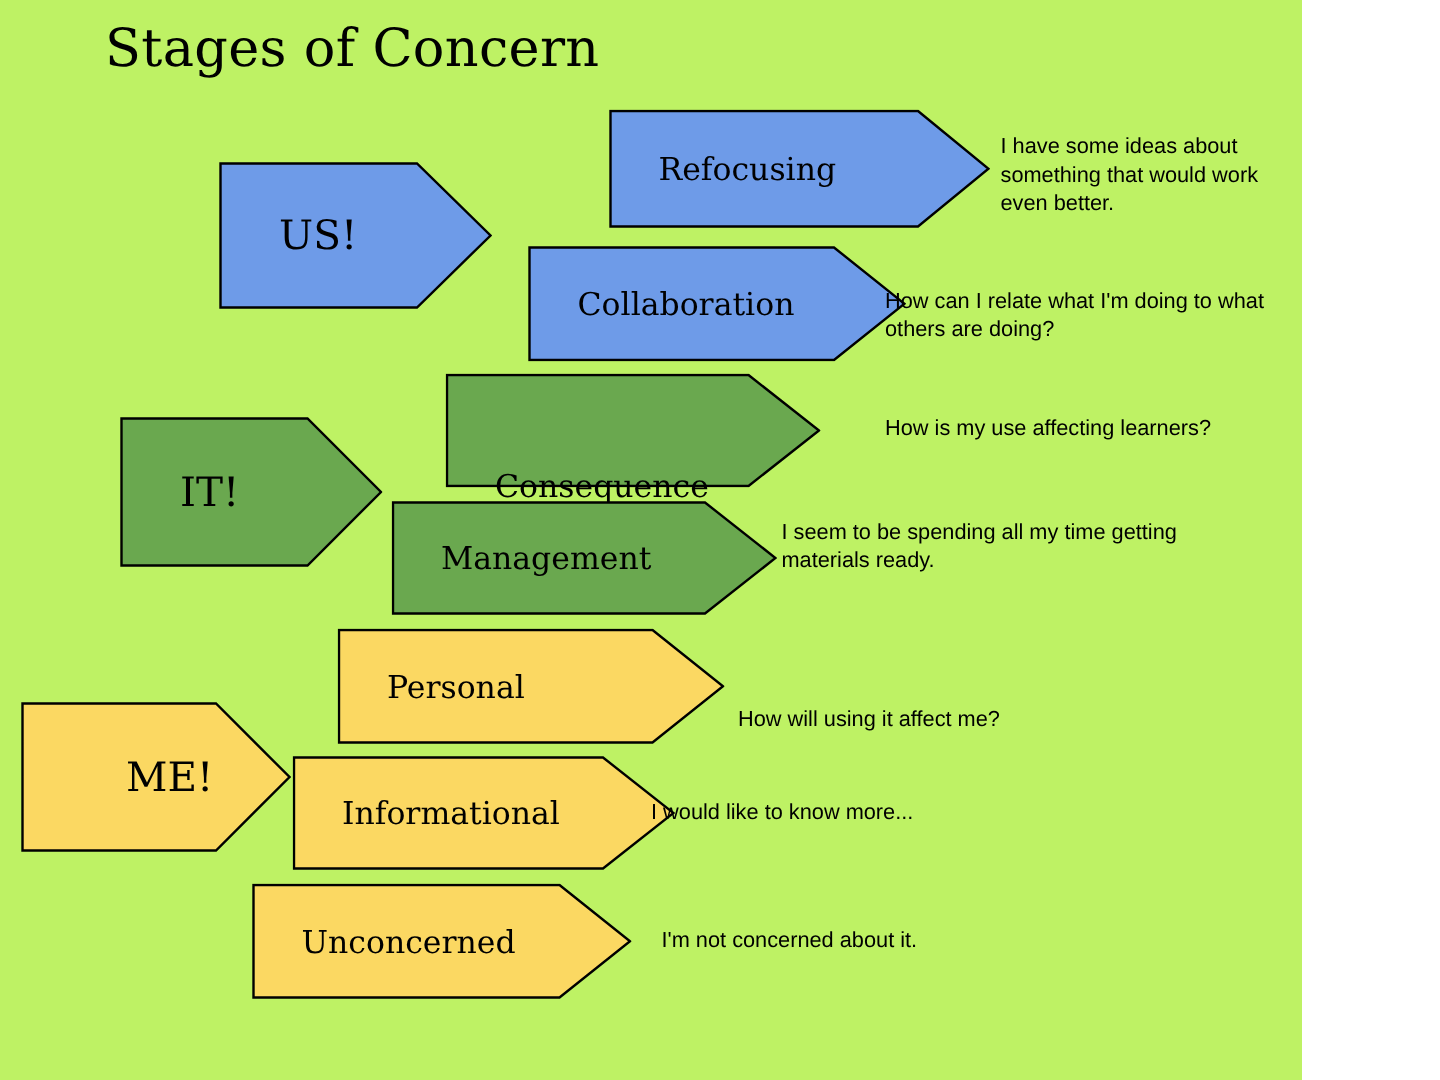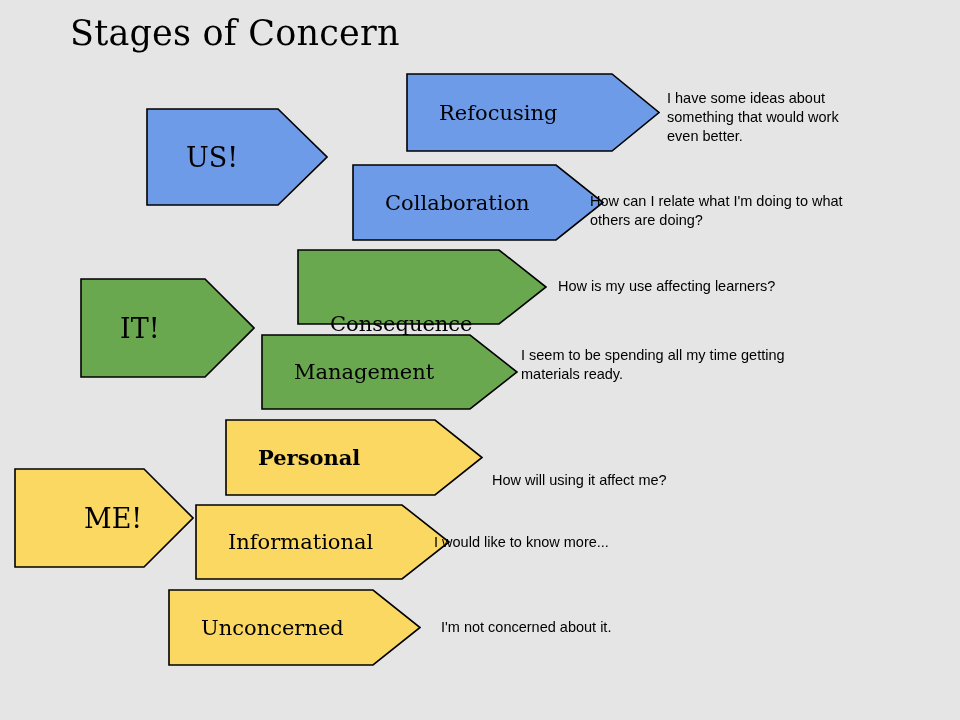--- a/index.html
+++ b/index.html
@@ -2,23 +2,23 @@
 <html><head>
 <meta charset="utf-8">
 <style>
   html, body {
     margin: 0;
     padding: 0;
     background: #ffffff;
   }
   #canvas {
     position: relative;
-    width: 960px;
+    width: 868px;
     height: 720px;
-    background: #e5e5e5;
+    background: #bef264;
     overflow: hidden;
     font-family: "Liberation Sans", sans-serif;
   }
   #page-title {
     position: absolute;
     left: 70px;
     top: 12px;
     font-family: "DejaVu Serif", "Liberation Serif", serif;
     font-size: 35px;
     line-height: 42px;
@@ -93,21 +93,21 @@
       <div class="arrow" style="left: 261px; top: 334px; width: 257px; height: 76px;">
         <svg width="257" height="76" viewBox="0 0 257 76">
           <polygon points="1,1 209,1 256,38 209,75 1,75" fill="#6AA84F" stroke="#000000" stroke-width="1.6" stroke-linejoin="miter"></polygon>
         </svg>
         <div class="arrow-label stage" style="width: 257px;">Management</div>
       </div>
       <div class="arrow" style="left: 225px; top: 419px; width: 258px; height: 77px;">
         <svg width="258" height="77" viewBox="0 0 258 77">
           <polygon points="1,1 210,1 257,38.5 210,76 1,76" fill="#FBD862" stroke="#000000" stroke-width="1.6" stroke-linejoin="miter"></polygon>
         </svg>
-        <div class="arrow-label stage" style="width: 258px; font-weight: bold;">Personal</div>
+        <div class="arrow-label stage" style="width: 258px;">Personal</div>
       </div>
       <div class="arrow" style="left: 195px; top: 504px; width: 255px; height: 76px;">
         <svg width="255" height="76" viewBox="0 0 255 76">
           <polygon points="1,1 207,1 254,38 207,75 1,75" fill="#FBD862" stroke="#000000" stroke-width="1.6" stroke-linejoin="miter"></polygon>
         </svg>
         <div class="arrow-label stage" style="width: 255px;">Informational</div>
       </div>
       <div class="arrow" style="left: 168px; top: 589px; width: 253px; height: 77px;">
         <svg width="253" height="77" viewBox="0 0 253 77">
           <polygon points="1,1 205,1 252,38.5 205,76 1,76" fill="#FBD862" stroke="#000000" stroke-width="1.6" stroke-linejoin="miter"></polygon>
@@ -134,21 +134,21 @@
         </svg>
         <div class="arrow-label group" style="width: 180px; margin-left: 30px;">ME!</div>
       </div>
     </div>
   <div id="desc-layer">
       <div class="desc" style="left: 667px; top: 89px;">I have some ideas about
 something that would work
 even better.</div>
       <div class="desc" style="left: 590px; top: 192px;">How can I relate what I'm doing to what
 others are doing?</div>
-      <div class="desc" style="left: 558px; top: 277px;">How is my use affecting learners?</div>
+      <div class="desc" style="left: 590px; top: 277px;">How is my use affecting learners?</div>
       <div class="desc" style="left: 521px; top: 346px;">I seem to be spending all my time getting
 materials ready.</div>
       <div class="desc" style="left: 492px; top: 449px; margin-top: 22px;">How will using it affect me?</div>
       <div class="desc" style="left: 434px; top: 533px;">I would like to know more...</div>
       <div class="desc" style="left: 441px; top: 618px;">I'm not concerned about it.</div>
     </div>
 
 </div>
 
 </body></html>

